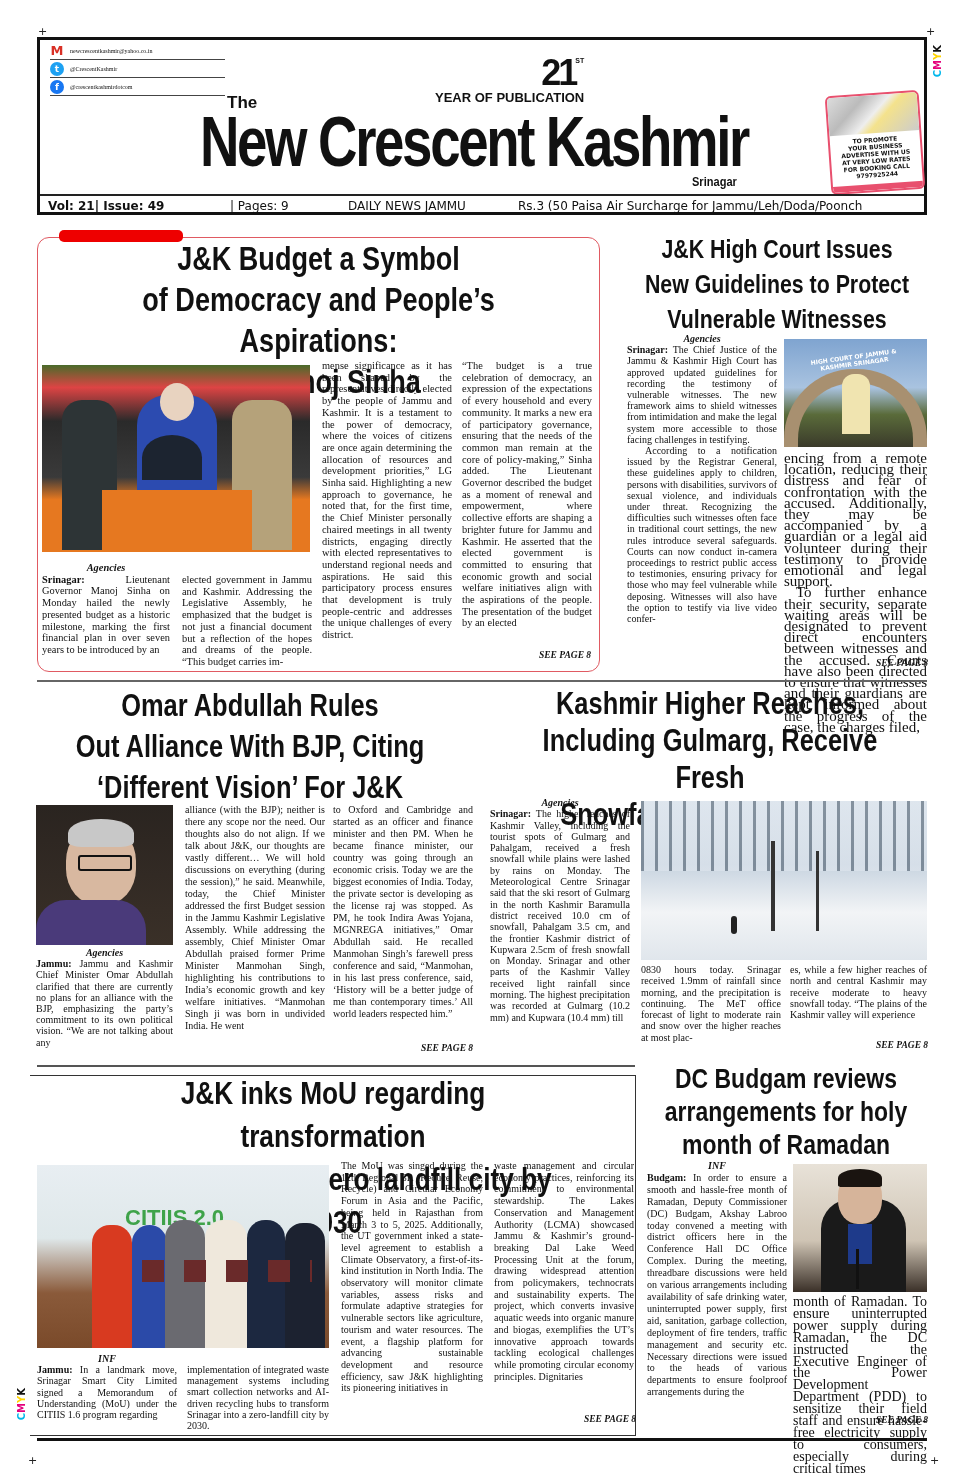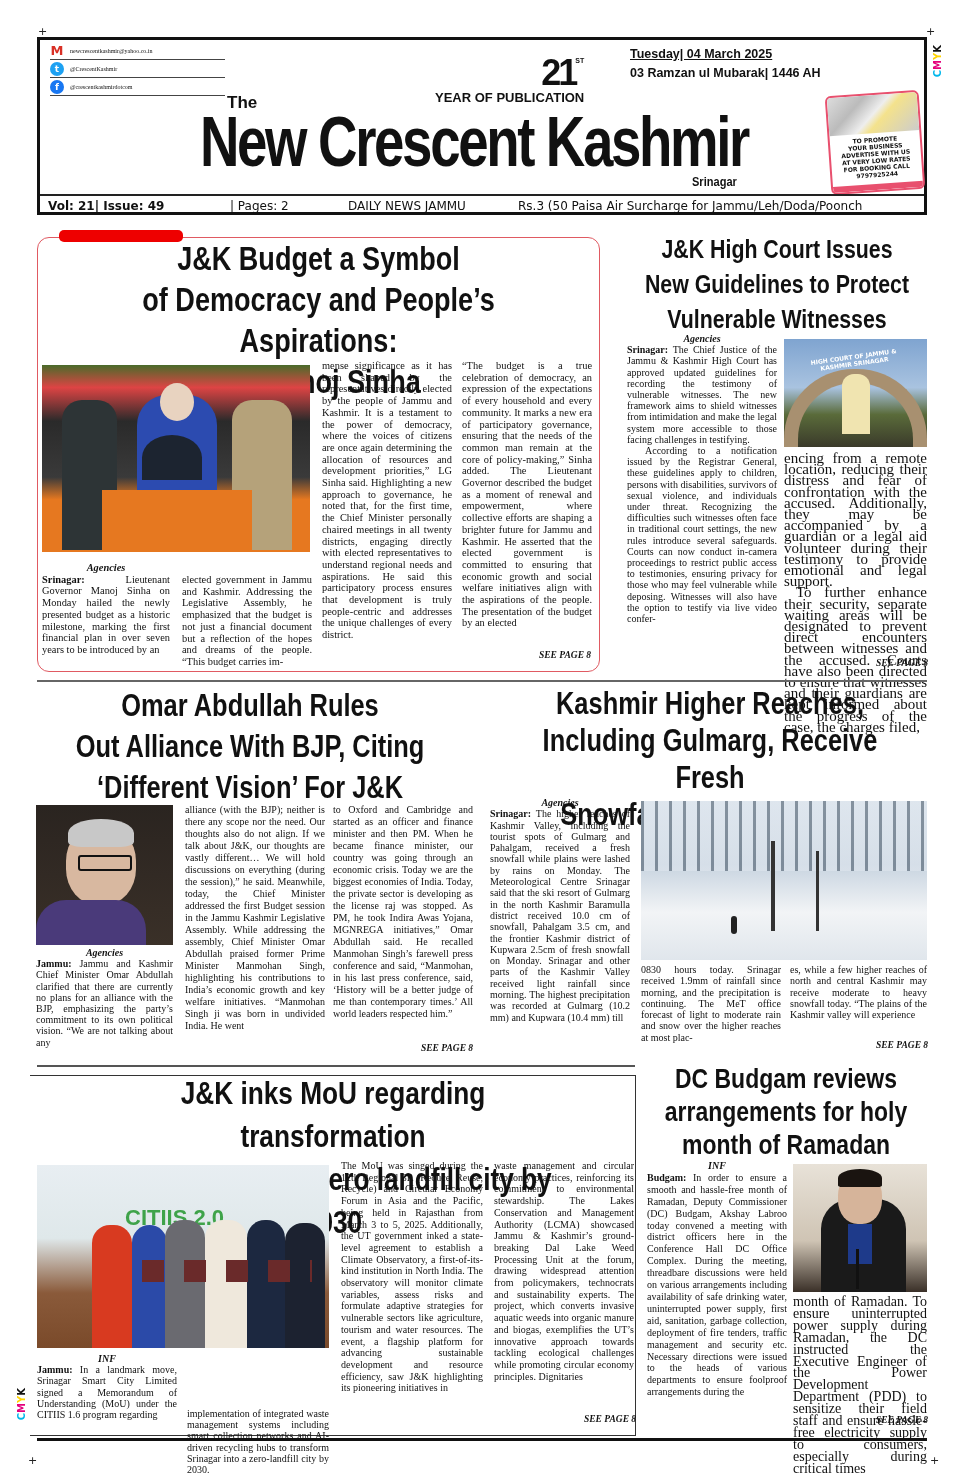--- a/index.html
+++ b/index.html
@@ -62,45 +62,41 @@
   <div class="contact" style="top:38px;">
     <span class="ic" style="background:#1877f2;">f</span>
     <span>@crescentkashmirdotcom</span>
   </div>
 
   <div class="pub">
     <div class="num"><span>21</span><sup>ST</sup></div>
     <div class="lbl">YEAR OF PUBLICATION</div>
   </div>
 
-  <div class="date">
-    <div class="d1">Tuesday| 04 March  2025</div>
-    <div>03 Ramzan ul Mubarak| 1446 AH</div>
-  </div>
 
   <div class="the">The</div>
   <div class="title">New Crescent Kashmir</div>
   <div class="srin">Srinagar</div>
 
   <div class="ad">
     <div class="img"></div>
     <div class="txt">
       <div>TO PROMOTE</div>
       <div>YOUR BUSINESS</div>
       <div>ADVERTISE WITH US</div>
       <div>AT VERY LOW RATES</div>
       <div>FOR BOOKING CALL</div>
       <div>9797925244</div>
     </div>
     <div class="bar"></div>
   </div>
 
   <div class="infobar">
     <span style="left:8px;font-weight:bold;">Vol: 21| Issue: 49</span>
-    <span style="left:190px;">| Pages: 2</span>
+    <span style="left:190px;">| Pages: 9</span>
     <span style="left:308px;">DAILY  NEWS JAMMU</span>
     <span style="left:478px;">Rs.3 (50 Paisa Air Surcharge for Jammu/Leh/Doda/Poonch</span>
   </div>
 </div>
 
 <div class="box1"></div>
 <div class="redtab"></div>
 <div class="hl" style="left:37px;top:238px;width:563px;font-size:33px;line-height:41px;">
   <div>J&amp;K Budget a Symbol</div>
   <div>of Democracy and People’s Aspirations:</div>
@@ -203,21 +199,21 @@
   <div style="position:absolute;left:168px;top:55px;width:42px;height:128px;background:#efe8dc;border-radius:18px 18px 0 0;"></div>
   <div style="position:absolute;left:210px;top:55px;width:38px;height:128px;background:#1c2840;border-radius:18px 18px 0 0;"></div>
   <div style="position:absolute;left:248px;top:58px;width:40px;height:125px;background:#1c2230;border-radius:18px 18px 0 0;"></div>
   <div style="position:absolute;left:105px;top:95px;width:170px;height:22px;background:repeating-linear-gradient(90deg,#6a2a2a 0 22px,transparent 22px 42px);"></div>
 </div>
 <div class="col" style="left:37px;top:1353px;width:140px;font-size:10px;line-height:11.2px;">
   <span class="src">INF</span>
   <b>Jammu:</b>
   <span>In a landmark move, Srinagar Smart City Limited signed a Memorandum of Understanding (MoU) under the CITIIS 1.6 program regarding</span>
 </div>
-<div class="col" style="left:187px;top:1408px;width:142px;font-size:10px;line-height:11.2px;">implementation of integrated waste management systems including smart collection networks and AI-driven recycling hubs to transform Srinagar into a zero-landfill city by 2030.</div>
+<div class="col" style="left:187px;top:1364px;width:142px;font-size:10px;line-height:11.2px;">implementation of integrated waste management systems including smart collection networks and AI-driven recycling hubs to transform Srinagar into a zero-landfill city by 2030.</div>
 <div class="col" style="left:341px;top:1160px;width:142px;font-size:10px;line-height:11.7px;">The MoU was singed during the 12th Regional 3R (Reduce, Reuse, Recycle) and Circular Economy Forum in Asia and the Pacific, being held in Rajasthan from March 3 to 5, 2025. Additionally, the UT government inked a state-level agreement to establish a Climate Observatory, a first-of-its-kind institution in North India. The observatory will monitor climate variables, assess risks and formulate adaptive strategies for vulnerable sectors like agriculture, tourism and water resources. The event, a flagship platform for advancing sustainable development and resource efficiency, saw J&amp;K highlighting its pioneering initiatives in</div>
 <div class="col" style="left:494px;top:1160px;width:140px;font-size:10px;line-height:11.7px;">waste management and circular economy practices, reinforcing its commitment to environmental stewardship. The Lakes Conservation and Management Authority (LCMA) showcased Jammu &amp; Kashmir’s ground-breaking Dal Lake Weed Processing Unit at the forum, drawing widespread attention from policymakers, technocrats and sustainability experts. The project, which converts invasive aquatic weeds into organic manure and biogas, exemplifies the UT’s innovative approach towards tackling ecological challenges while promoting circular economy principles. Dignitaries</div>
 <div class="see" style="left:584px;top:1414px;">SEE PAGE 8</div>
 
 <div class="hl" style="left:636px;top:1062px;width:300px;font-size:28px;line-height:33px;">
   <div>DC Budgam reviews</div>
   <div>arrangements for holy</div>
   <div>month of Ramadan</div>
 </div>
 <div class="col" style="left:647px;top:1160px;width:140px;font-size:10px;line-height:11.9px;">

